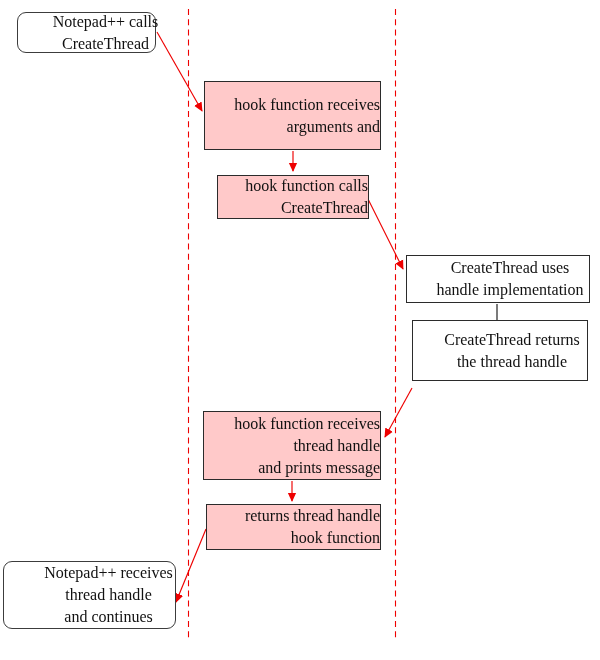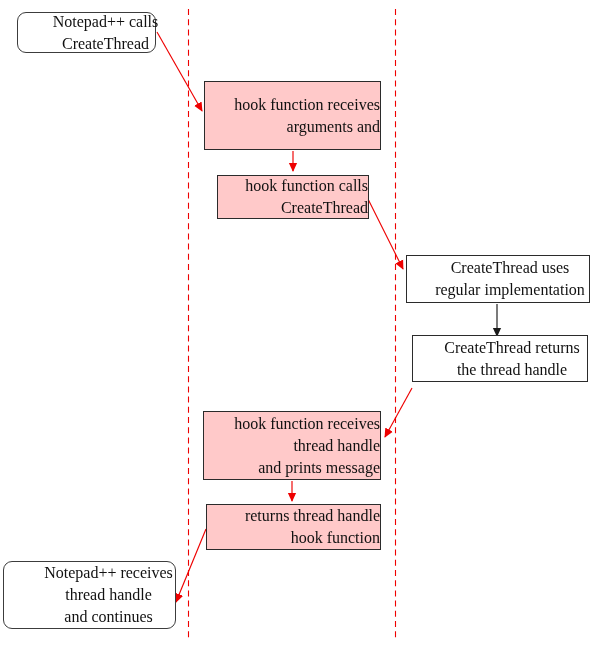--- a/index.html
+++ b/index.html
@@ -95,24 +95,24 @@
     <div class="ln">arguments and</div>
   </div>
 
   <div class="node pink" style="left:217px;top:175px;width:152px;height:44px">
     <div class="ln">hook function calls</div>
     <div class="ln">CreateThread</div>
   </div>
 
   <div class="node plain" style="left:406px;top:255px;width:184px;height:48px">
     <div class="ln">CreateThread uses</div>
-    <div class="ln">regular implementation</div>
+    <div class="ln">handle implementation</div>
   </div>
 
-  <div class="node plain" style="left:412px;top:335px;width:176px;height:47px">
+  <div class="node plain" style="left:412px;top:320px;width:176px;height:61px">
     <div class="ln">CreateThread returns</div>
     <div class="ln">the thread handle</div>
   </div>
 
   <div class="node pink" style="left:203px;top:411px;width:178px;height:69px">
     <div class="ln">hook function receives</div>
     <div class="ln">thread handle</div>
     <div class="ln">and prints message</div>
   </div>
 

